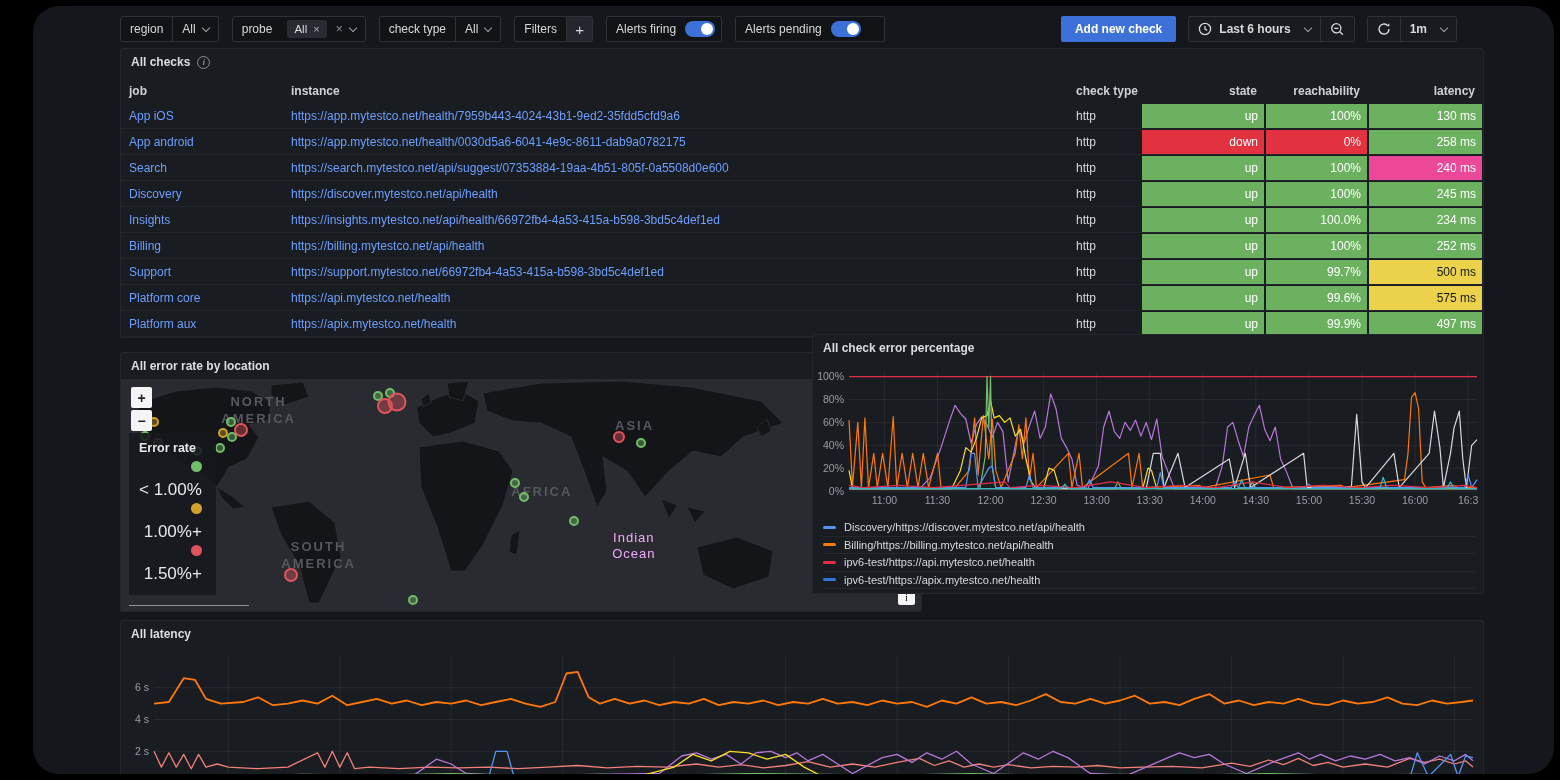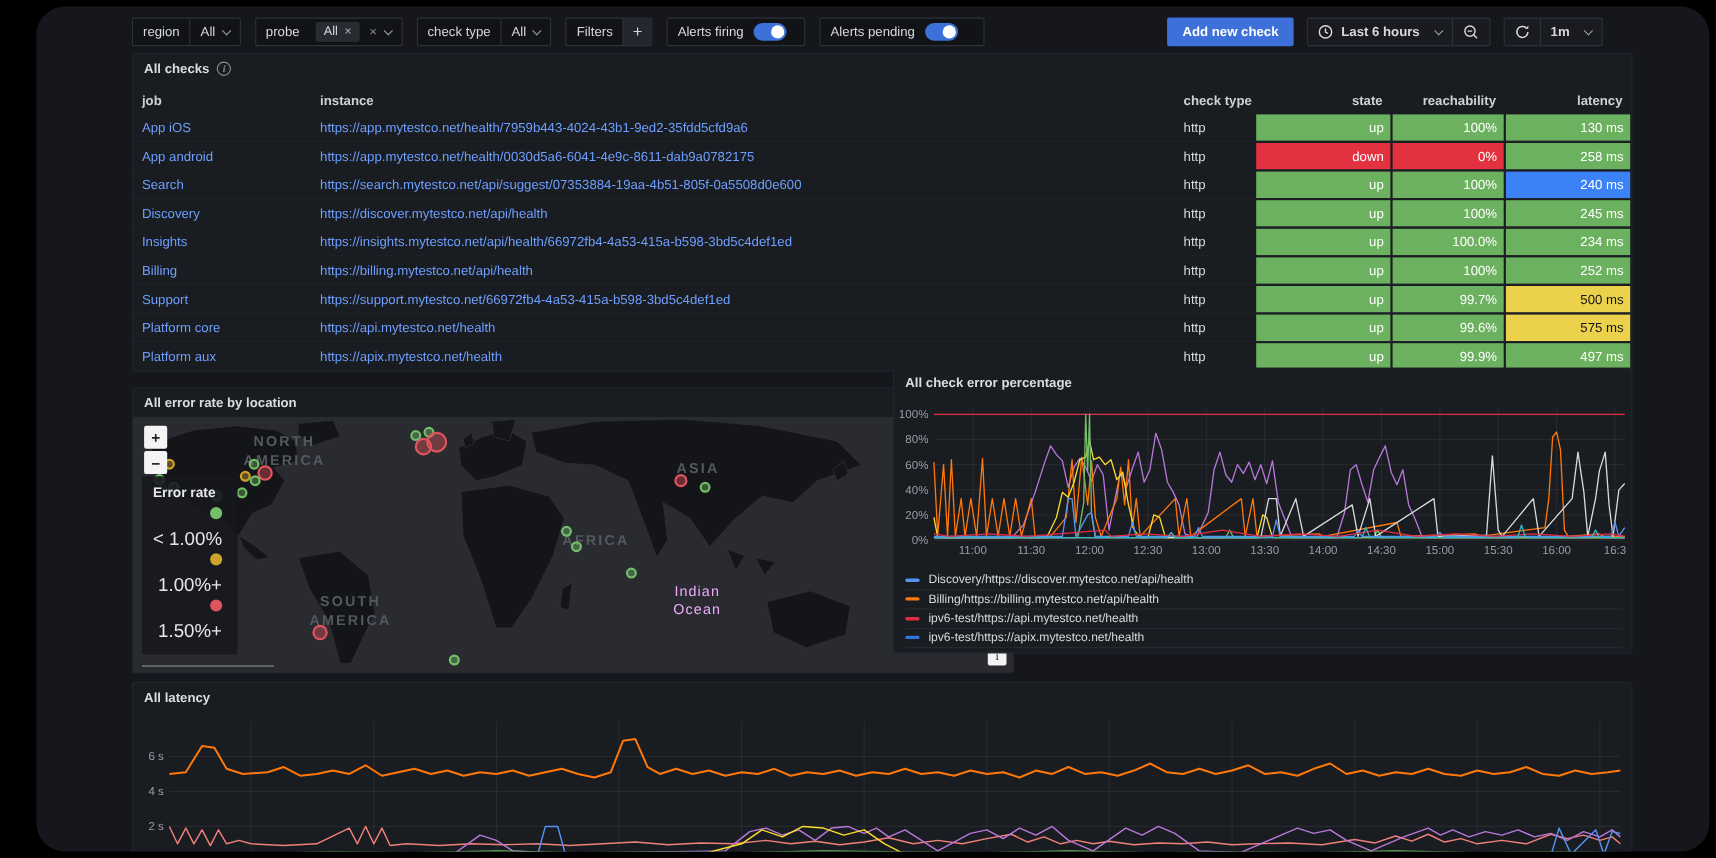--- a/index.html
+++ b/index.html
@@ -94,21 +94,21 @@
         <span class="ctl-seg">check type</span>
         <span class="ctl-seg">
               <span>All</span>
               <span class="chev"></span>
             </span>
       </div>
       <div class="control">
         <span class="ctl-seg">Filters</span>
         <span class="plusbox">+</span>
       </div>
-      <div class="control" style="padding-right:16px">
+      <div class="control" style="padding-right:6px">
         <span class="ctl-seg" style="padding-right:0">Alerts firing</span>
         <span style="display:flex;align-items:center">
               <span class="toggle"></span>
             </span>
       </div>
       <div class="control" style="padding-right:23px">
         <span class="ctl-seg" style="padding-right:0">Alerts pending</span>
         <span style="display:flex;align-items:center">
               <span class="toggle"></span>
             </span>
@@ -212,21 +212,21 @@
               <div class="cell">
                 <span class="ctype">http</span>
               </div>
               <div class="cell valcell">
                 <div class="valfill" style="background: rgb(108, 177, 95);">up</div>
               </div>
               <div class="cell valcell">
                 <div class="valfill" style="background: rgb(108, 177, 95);">100%</div>
               </div>
               <div class="cell valcell">
-                <div class="valfill" style="background: #3b82f6;">240 ms</div>
+                <div class="valfill" style="background: #ec4899;">240 ms</div>
               </div>
             </div>
             <div class="trow">
               <div class="cell">
                 <span class="joblink">Discovery</span>
               </div>
               <div class="cell">
                 <span class="instlink">https://discover.mytestco.net/api/health</span>
               </div>
               <div class="cell">

